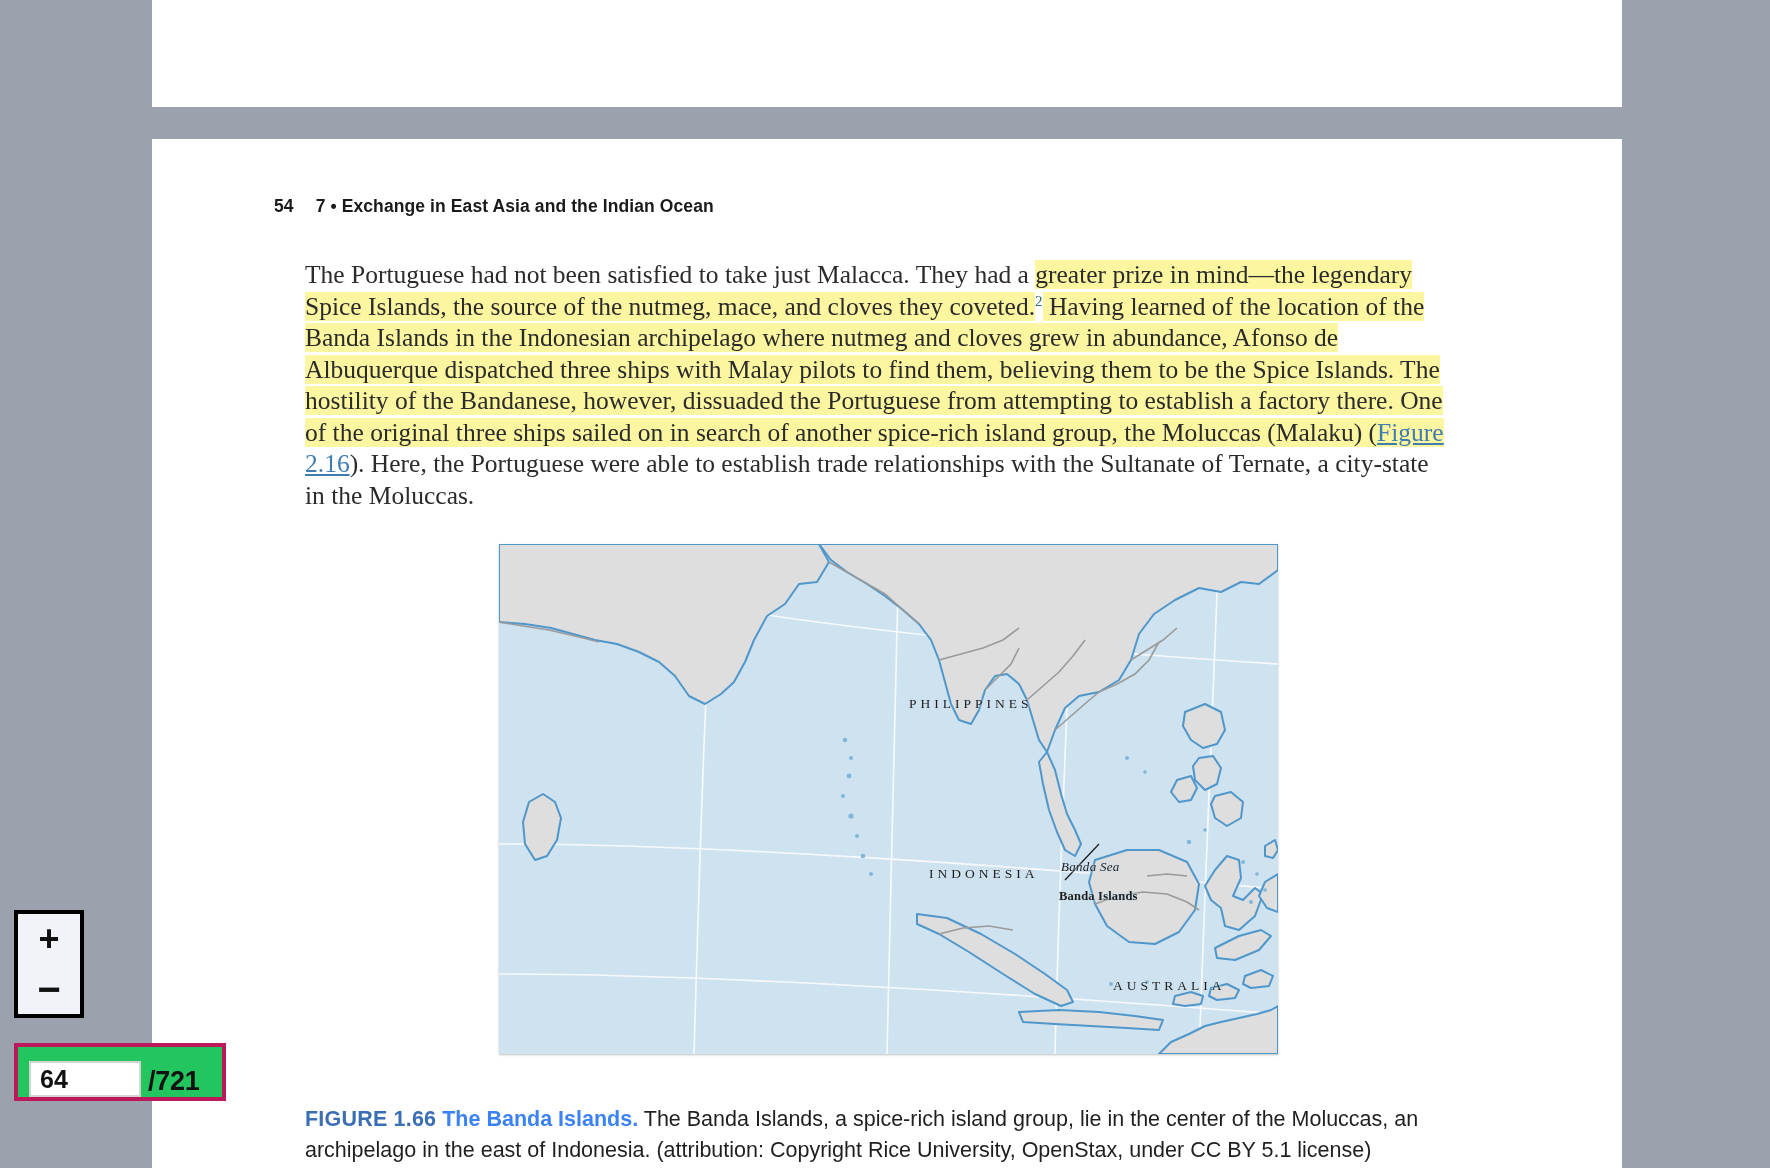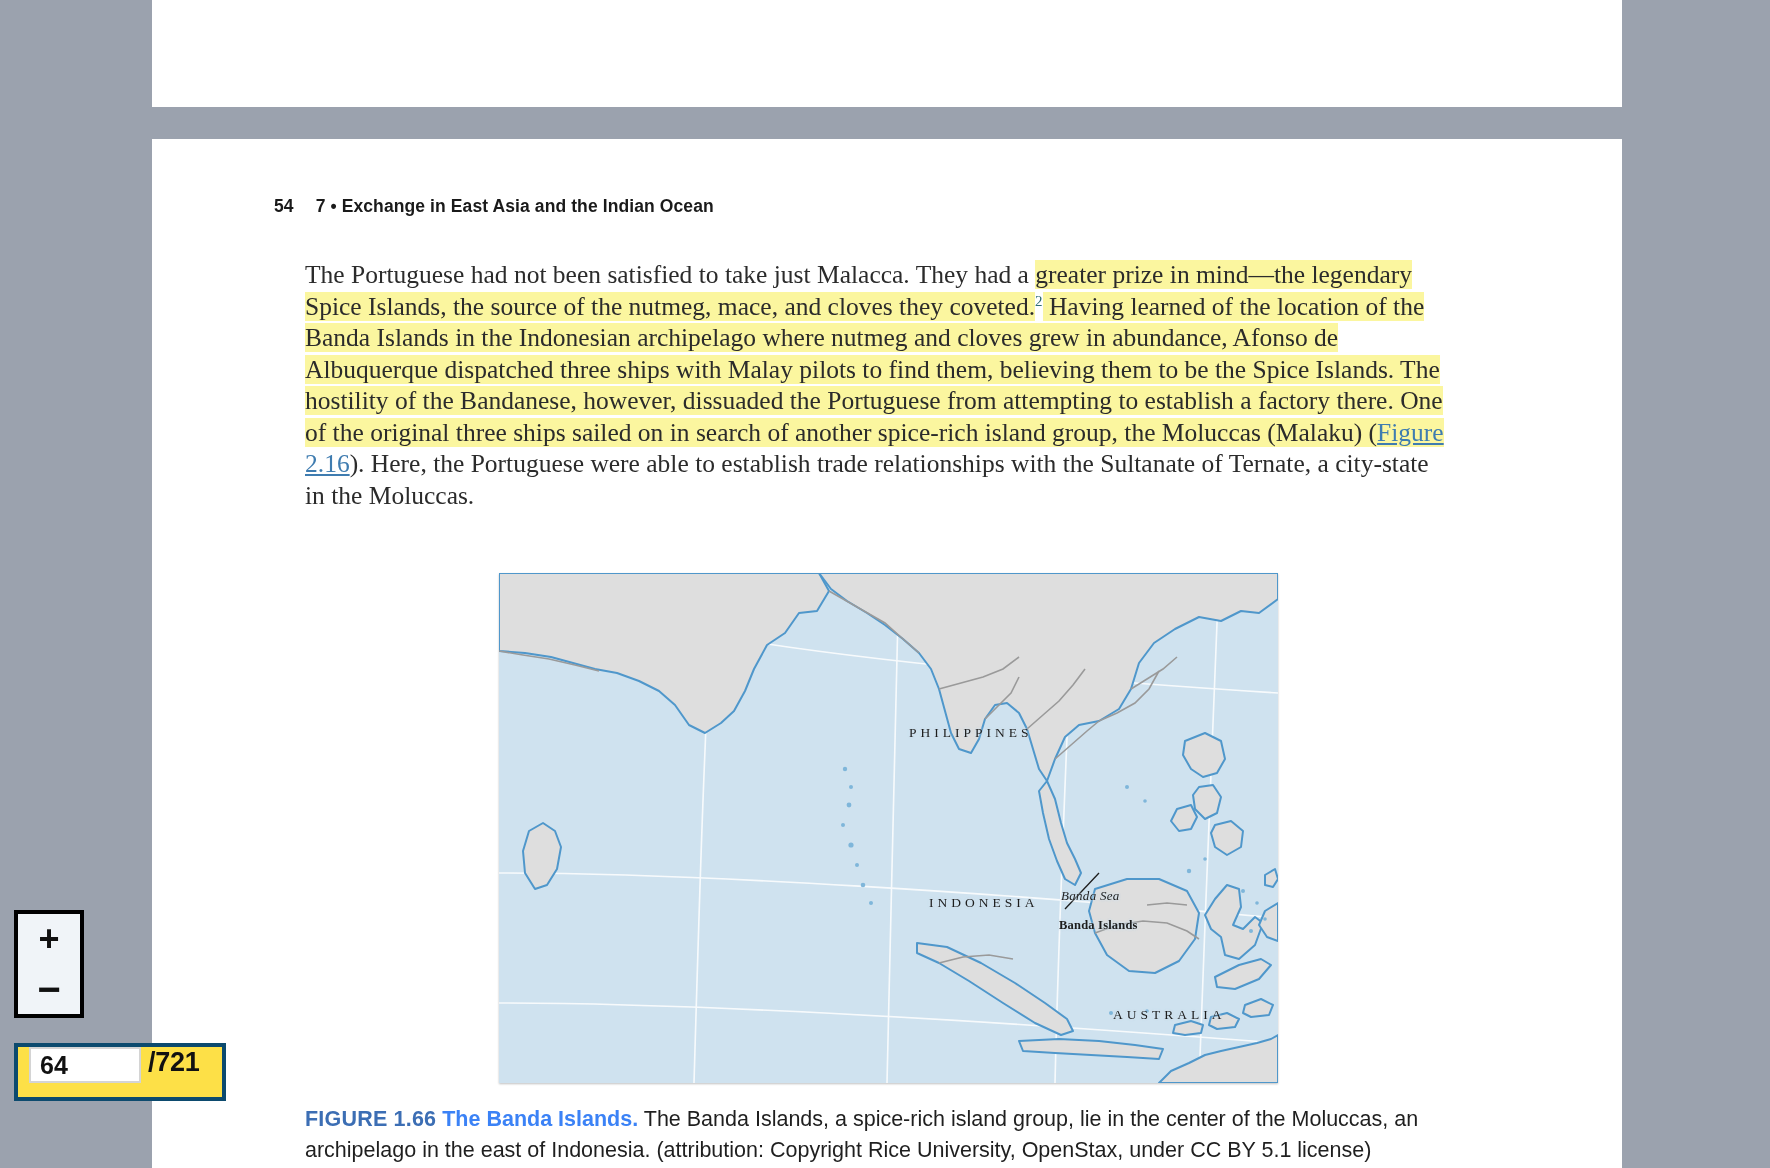--- a/index.html
+++ b/index.html
@@ -33,21 +33,21 @@
     font-family:"Liberation Serif",serif;
     font-size:25.5px;line-height:31.5px;color:#2b2b2b;
   }
   .body-copy p{margin:0;}
   .hl{background:#fbf69f;}
   .fnref{font-size:15px;vertical-align:super;color:#2e6b72;line-height:0;}
   .figlink{color:#3f7cb0;text-decoration:underline;}
   .figlink .hl{background:#fbf69f;}
 
   
-  .figure-wrap{position:absolute;left:347px;top:434px;}
+  .figure-wrap{position:absolute;left:347px;top:405px;}
   .map-frame{
     position:relative;width:779px;height:510px;
     background:#cfe2ef;overflow:hidden;
     box-shadow:0 1px 2px rgba(0,0,0,.25);
   }
   .map-frame svg{display:block;width:779px;height:510px;}
 
   .map-label{
     position:absolute;color:#1d1d1d;
     font-family:"Liberation Serif",serif;white-space:nowrap;
@@ -77,22 +77,22 @@
     font-family:"Liberation Sans",sans-serif;
     font-size:36px;font-weight:bold;color:#111;line-height:1;cursor:pointer;
     user-select:none;
   }
   .zoom-btn.minus{font-size:40px;}
 
   
   .page-indicator{
     position:absolute;left:14px;top:1043px;
     width:212px;height:58px;
-    background:#fde047;border:4px solid #0c4a6e;
-    display:flex;align-items:flex-start;box-sizing:border-box;padding:0 11px;
+    background:#22c55e;border:4px solid #be185d;
+    display:flex;align-items:flex-end;box-sizing:border-box;padding:0 11px;
   }
   .page-input{
     width:112px;height:36px;box-sizing:border-box;
     background:#fff;border:2px solid #d4d4d4;
     font-family:"Liberation Sans",sans-serif;
     font-size:25px;font-weight:bold;color:#111;
     padding:0 9px;outline:none;
   }
   .page-total{
     margin-left:7px;font-family:"Liberation Sans",sans-serif;

